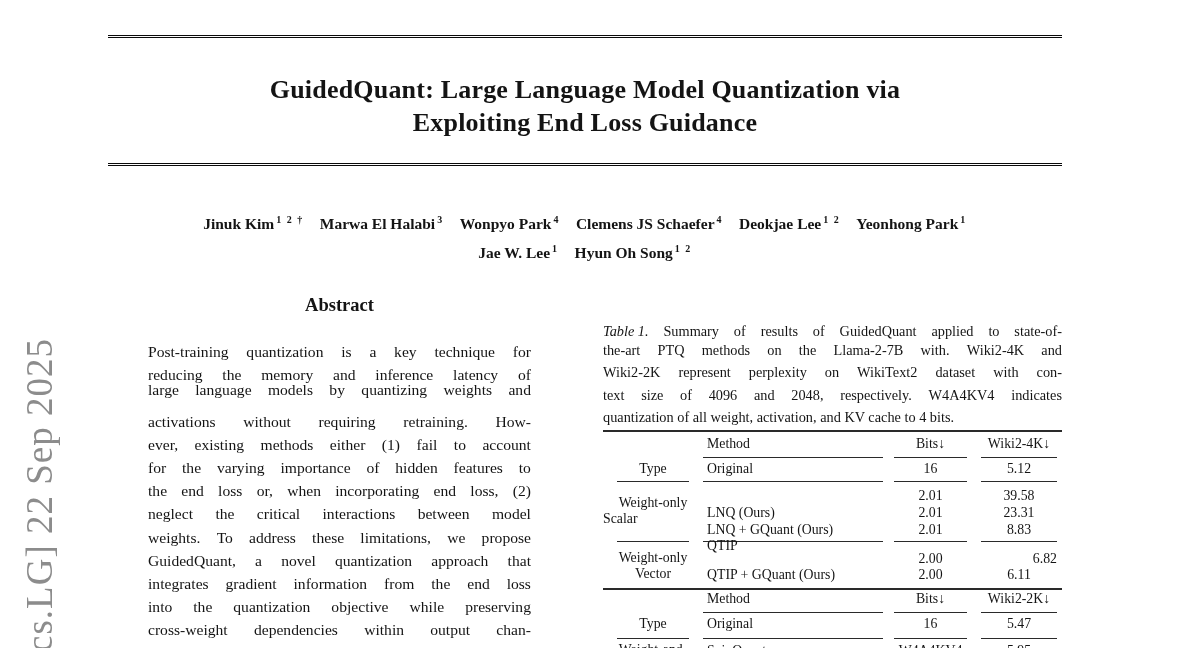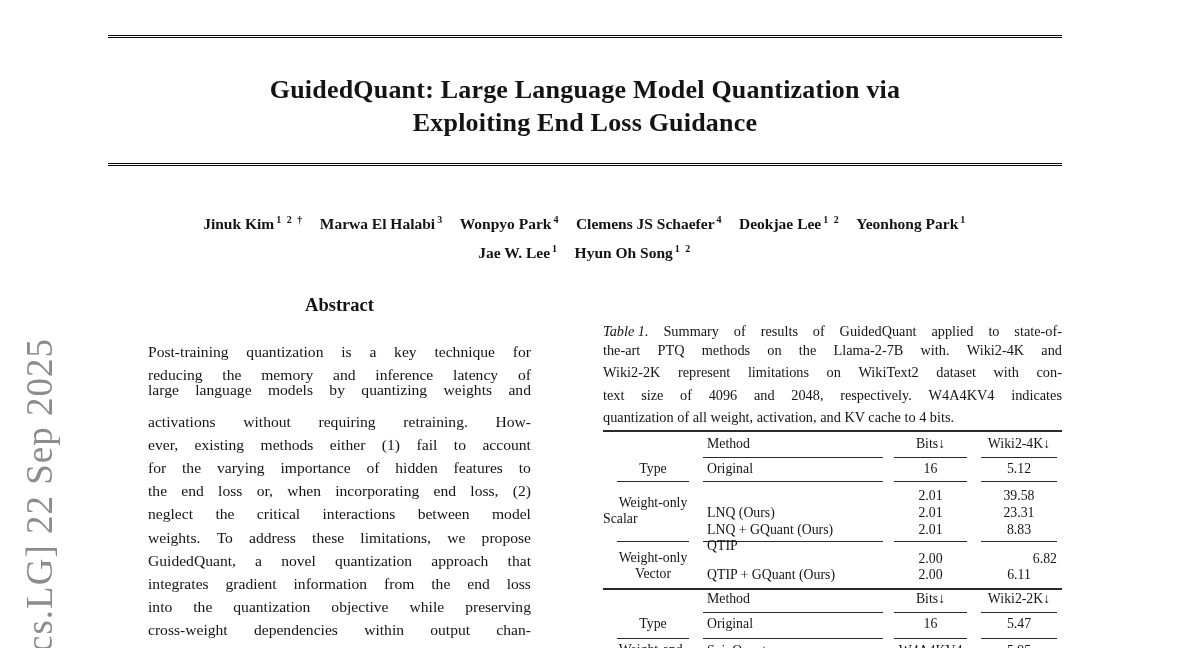--- a/index.html
+++ b/index.html
@@ -101,21 +101,21 @@
       <div class="jline" style="top: 208.8px; line-height: 23.2px;"><span>GuidedQuant,</span><span>a</span><span>novel</span><span>quantization</span><span>approach</span><span>that</span></div>
       <div class="jline" style="top: 232px; line-height: 23.2px;"><span>integrates</span><span>gradient</span><span>information</span><span>from</span><span>the</span><span>end</span><span>loss</span></div>
       <div class="jline" style="top: 255.2px; line-height: 23.2px;"><span>into</span><span>the</span><span>quantization</span><span>objective</span><span>while</span><span>preserving</span></div>
       <div class="jline" style="top: 278.4px; line-height: 23.2px;"><span>cross-weight</span><span>dependencies</span><span>within</span><span>output</span><span>chan-</span></div>
       <div class="jline" style="top: 301.6px; line-height: 23.2px;"><span>nels.</span><span>GuidedQuant</span><span>consistently</span><span>boosts</span><span>the</span><span>per-</span></div>
     </div>
 
   <div class="caption" id="caption">
       <div class="jline" style="top: 4px; line-height: 22.5px;"><span class="cap-label">Table 1.</span><span>Summary</span><span>of</span><span>results</span><span>of</span><span>GuidedQuant</span><span>applied</span><span>to</span><span>state-of-</span></div>
       <div class="jline" style="top: 22.5px; line-height: 22.5px;"><span>the-art</span><span>PTQ</span><span>methods</span><span>on</span><span>the</span><span>Llama-2-7B</span><span>with.</span><span>Wiki2-4K</span><span>and</span></div>
-      <div class="jline" style="top: 45px; line-height: 22.5px;"><span>Wiki2-2K</span><span>represent</span><span>limitations</span><span>on</span><span>WikiText2</span><span>dataset</span><span>with</span><span>con-</span></div>
+      <div class="jline" style="top: 45px; line-height: 22.5px;"><span>Wiki2-2K</span><span>represent</span><span>perplexity</span><span>on</span><span>WikiText2</span><span>dataset</span><span>with</span><span>con-</span></div>
       <div class="jline" style="top: 67.5px; line-height: 22.5px;"><span>text</span><span>size</span><span>of</span><span>4096</span><span>and</span><span>2048,</span><span>respectively.</span><span>W4A4KV4</span><span>indicates</span></div>
       <div class="jline plain" style="top: 90px; line-height: 22.5px;">quantization of all weight, activation, and KV cache to 4 bits.</div>
     </div>
 
   <div class="rtable" id="table1">
       <div class="trule" style="top: 0px; left: 0px; width: 459px; height: 1.8px;"></div>
       <div class="trule" style="top: 27px; left: 100px; width: 180px; height: 1.1px;"></div>
       <div class="trule" style="top: 27px; left: 291px; width: 73px; height: 1.1px;"></div>
       <div class="trule" style="top: 27px; left: 378px; width: 76px; height: 1.1px;"></div>
       <div class="trule" style="top: 51px; left: 14px; width: 72px; height: 1.1px;"></div>

